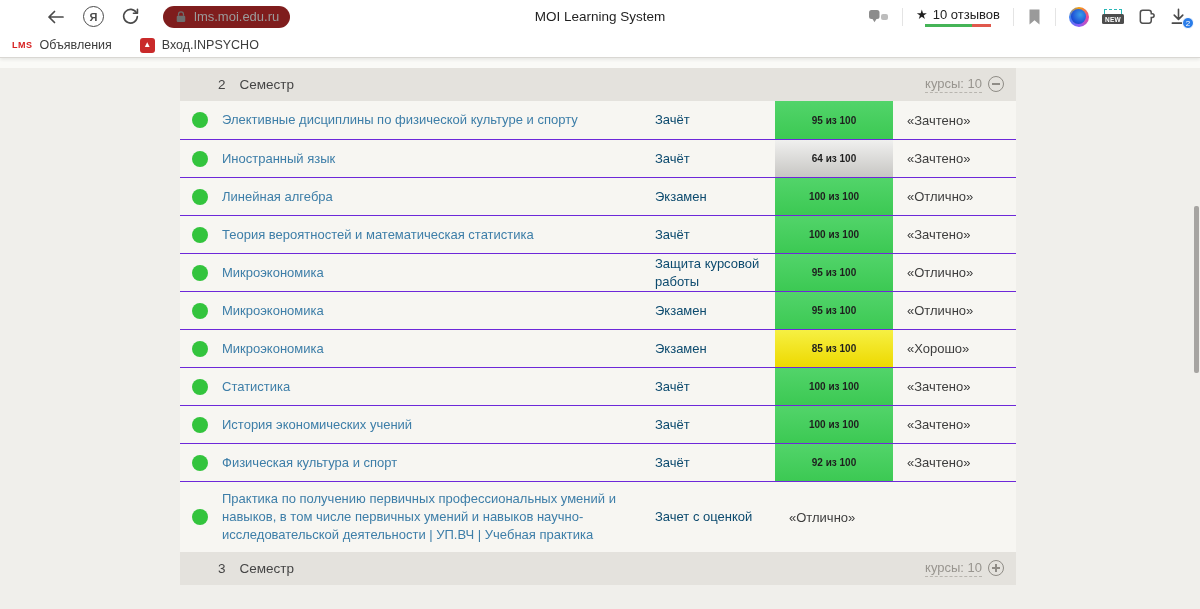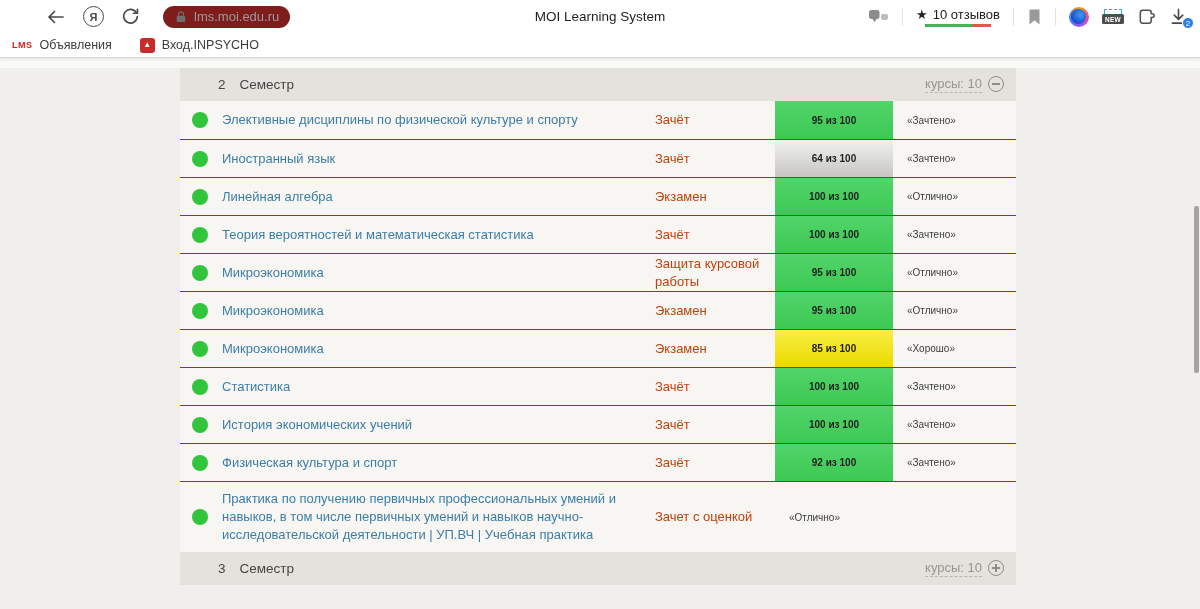--- a/index.html
+++ b/index.html
@@ -71,27 +71,27 @@
     left:50%; margin-left:-0.75px; width:1.5px; background:#8f8c86; }
 
   .grades { background:#f7f6f2; }
   .course-row { display:grid; grid-template-columns:42px 433px 120px 118px 1fr;
     align-items:center; min-height:38px; }
   .course-row + .course-row { border-top:1px solid #6d28d9; }
   .dot { width:16px; height:16px; border-radius:50%; background:var(--status-dot,#33c43d);
     margin-left:12px; }
   .course-name { color:var(--course-link,#3d7ea8); font-size:13px; line-height:18px;
     padding:8px 20px 8px 0; cursor:pointer; }
-  .exam-type { font-size:13px; color:#c2410c; line-height:18px; padding-right:4px; }
+  .exam-type { font-size:13px; color:#0c4a6e; line-height:18px; padding-right:4px; }
   .score-cell { align-self:stretch; display:flex; align-items:center;
     justify-content:center; font-size:10px; font-weight:bold; color:#1e1e1e; }
   .tone-green { background:linear-gradient(180deg,var(--green-top,#52d46a),var(--green-bottom,#3cc953)); }
   .tone-gray  { background:linear-gradient(180deg,var(--gray-top,#f0f0ef),var(--gray-bottom,#c7c6c3)); }
   .tone-yellow{ background:linear-gradient(180deg,var(--yellow-top,#f6f043),var(--yellow-bottom,#edd900)); }
-  .grade { font-size:10px; color:#3d3d3d; padding-left:14px; }
+  .grade { font-size:13px; color:#3d3d3d; padding-left:14px; }
 
   .scroll-thumb { position:absolute; right:1px; top:148px; width:5px; height:167px;
     background:#a6a4a1; border-radius:2px; }
 </style>
 </head>
 <body>
 
 <div class="toolbar">
   <div class="tb-left">
     <button class="icon-btn">

